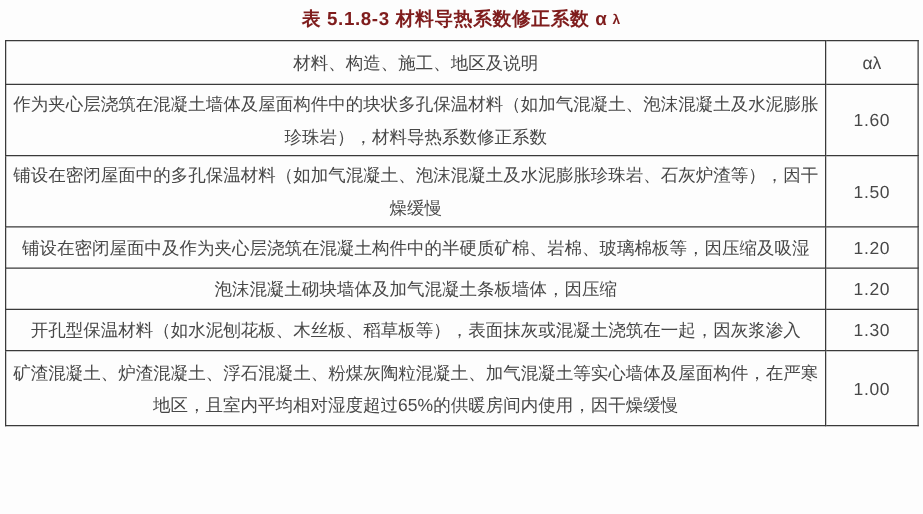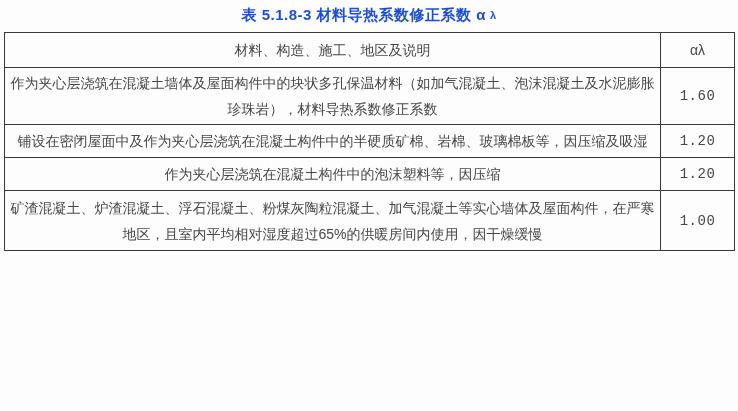--- a/index.html
+++ b/index.html
@@ -11,21 +11,21 @@
     overflow: hidden;
   }
   .page {
     width: 738px;
     height: 411px;
     padding-top: 6px;
   }
   .doc-title {
     text-align: center;
     font-weight: bold;
-    color: #1d4ed8;
+    color: #7f1d1d;
     font-size: 15px;
     letter-spacing: 0.5px;
     margin-bottom: 7px;
     white-space: nowrap;
   }
   .doc-title .subscript {
     font-size: 11px;
     font-weight: bold;
     margin-left: 4px;
     vertical-align: 1px;
@@ -46,21 +46,21 @@
     line-height: 26px;
     padding: 2px 3px;
     font-weight: normal;
   }
   .col-desc { width: 656px; }
   .col-val  { width: 74px; }
   tr.h-header { height: 35px; }
   tr.h-1line  { height: 33px; }
   tr.h-2line  { height: 56px; }
   tr.h-big    { height: 60px; }
-  td.value-cell { font-size: 13px; color: #555; letter-spacing: 0.5px; font-family: Liberation Mono, monospace; }
+  td.value-cell { font-size: 13px; color: #555; letter-spacing: 0.5px; }
 </style>
 </head>
 <body>
 
 <div class="page">
 
   <div class="doc-title">
     <span>表 5.1.8-3  材料导热系数修正系数 α</span><span class="subscript">λ</span>
   </div>
 
@@ -69,27 +69,35 @@
       <tr class="h-header">
         <th class="col-desc">材料、构造、施工、地区及说明</th>
         <th class="col-val">αλ</th>
       </tr>
     </thead>
     <tbody>
       <tr class="h-2line">
         <td>作为夹心层浇筑在混凝土墙体及屋面构件中的块状多孔保温材料（如加气混凝土、泡沫混凝土及水泥膨胀珍珠岩），材料导热系数修正系数</td>
         <td class="value-cell">1.60</td>
       </tr>
+      <tr class="h-2line">
+        <td>铺设在密闭屋面中的多孔保温材料（如加气混凝土、泡沫混凝土及水泥膨胀珍珠岩、石灰炉渣等），因干燥缓慢</td>
+        <td class="value-cell">1.50</td>
+      </tr>
       <tr class="h-1line">
         <td>铺设在密闭屋面中及作为夹心层浇筑在混凝土构件中的半硬质矿棉、岩棉、玻璃棉板等，因压缩及吸湿</td>
         <td class="value-cell">1.20</td>
       </tr>
       <tr class="h-1line">
-        <td>作为夹心层浇筑在混凝土构件中的泡沫塑料等，因压缩</td>
+        <td>泡沫混凝土砌块墙体及加气混凝土条板墙体，因压缩</td>
         <td class="value-cell">1.20</td>
+      </tr>
+      <tr class="h-1line">
+        <td>开孔型保温材料（如水泥刨花板、木丝板、稻草板等），表面抹灰或混凝土浇筑在一起，因灰浆渗入</td>
+        <td class="value-cell">1.30</td>
       </tr>
       <tr class="h-big">
         <td>矿渣混凝土、炉渣混凝土、浮石混凝土、粉煤灰陶粒混凝土、加气混凝土等实心墙体及屋面构件，在严寒地区，且室内平均相对湿度超过65%的供暖房间内使用，因干燥缓慢</td>
         <td class="value-cell">1.00</td>
       </tr>
     </tbody>
   </table>
 
 </div>
 

